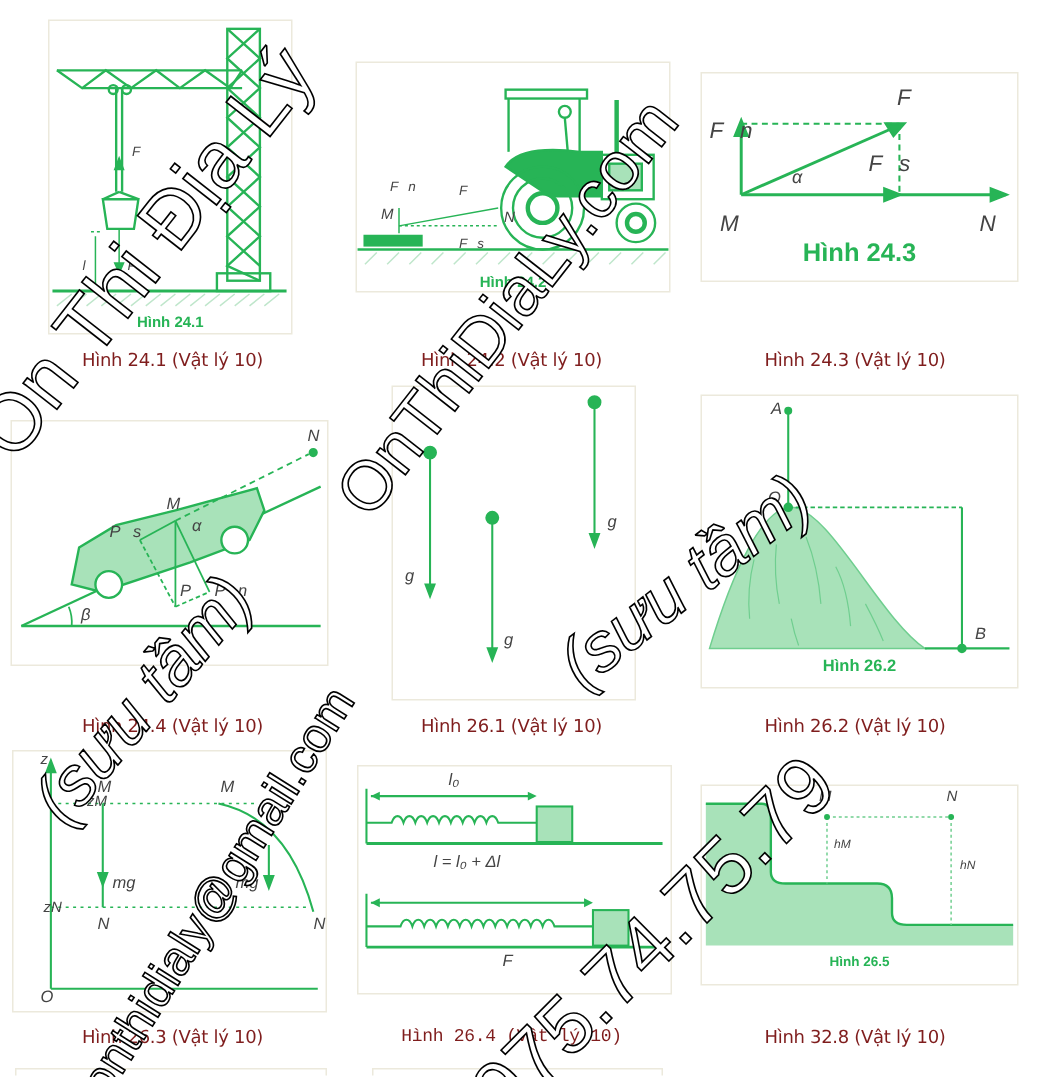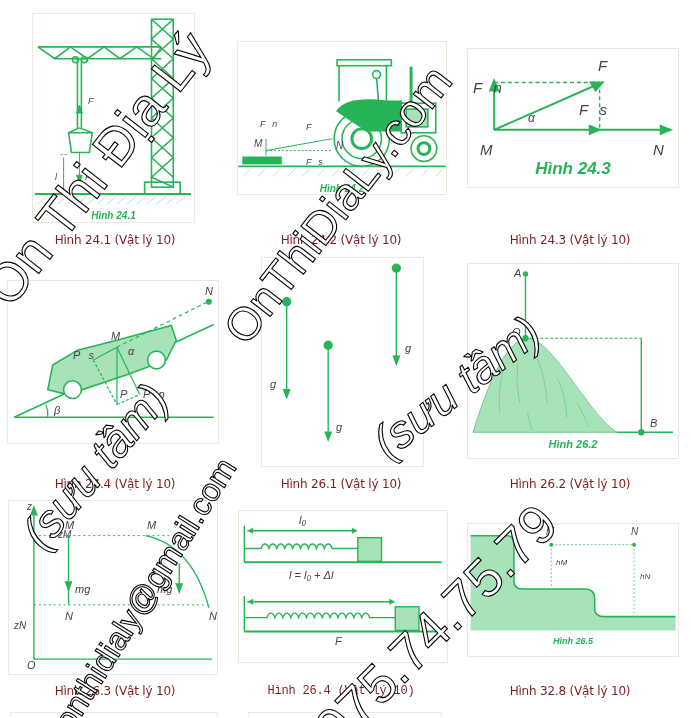--- a/index.html
+++ b/index.html
@@ -1,19 +1,19 @@
 <!DOCTYPE html>
 <html><head>
 <meta charset="utf-8">
 <style>
   html, body { margin:0; padding:0; background:#ffffff; }
   body { width:691px; height:718px; position:relative; overflow:hidden; font-family:"Liberation Sans", sans-serif; }
   .card { position:absolute; background:#ffffff; border:1px solid #ece9dc; box-sizing:border-box; }
   .card svg { position:absolute; left:0; top:0; width:100%; height:100%; }
-  .fig-title { position:absolute; left:0; right:0; text-align:center; color:#27b456; font-weight:bold; font-style:italic; font-family:"Liberation Sans", sans-serif; }
+  .fig-title { position:absolute; left:0; right:0; text-align:center; color:#27b456; font-weight:bold; font-family:"Liberation Sans", sans-serif; }
   .caption { position:absolute; width:230px; text-align:center; font-size:12px; color:#7f1d1d; font-family:"DejaVu Sans", sans-serif; letter-spacing:-0.2px; }
   .lbl { position:absolute; font-style:italic; color:#444; font-family:"Liberation Sans", sans-serif; }
   .wm { position:absolute; white-space:nowrap; color:#ffffff; -webkit-text-stroke:1.1px #000; font-family:"Liberation Sans", sans-serif; font-style:italic; transform-origin:left bottom; pointer-events:none; }
   .stub { position:absolute; height:4px; border-top:1px solid #ece9dc; border-left:1px solid #ece9dc; border-right:1px solid #ece9dc; top:712px; }
 </style>
 </head>
 <body>
 
 <div class="card" style="left:32px;top:13px;width:163px;height:210px;">
   <svg viewBox="0 0 163 210">
@@ -238,21 +238,21 @@
       <polygon points="169,84 175,84 172,92"></polygon>
     </g>
     <g stroke="#27b456" stroke-width="1" stroke-dasharray="2,3">
       <line x1="25" y1="35" x2="165" y2="35"></line>
       <line x1="25" y1="105" x2="200" y2="105"></line>
     </g>
     <path d="M138,35 Q185,45 202,108" stroke="#27b456" stroke-width="1.4" fill="none"></path>
   </svg>
   <span class="lbl" style="left:18px;top:0px;font-size:10px;">z</span>
   <span class="lbl" style="left:5px;top:28px;font-size:10px;margin-left:44px;">zM</span>
-  <span class="lbl" style="left:5px;top:99px;font-size:10px;margin-top:20px;">zN</span>
+  <span class="lbl" style="left:20px;top:99px;font-size:10px;">zN</span>
   <span class="lbl" style="left:18px;top:158px;font-size:11px;">O</span>
   <span class="lbl" style="left:56px;top:18px;font-size:11px;">M</span>
   <span class="lbl" style="left:138px;top:18px;font-size:11px;">M</span>
   <span class="lbl" style="left:56px;top:109px;font-size:11px;">N</span>
   <span class="lbl" style="left:200px;top:109px;font-size:11px;">N</span>
   <span class="lbl" style="left:66px;top:82px;font-size:11px;">mg⃗</span>
   <span class="lbl" style="left:148px;top:82px;font-size:11px;">mg⃗</span>
 </div>
 <div class="caption" style="left:0px;top:684px;">Hình 26.3 (Vật lý 10)</div>
 

